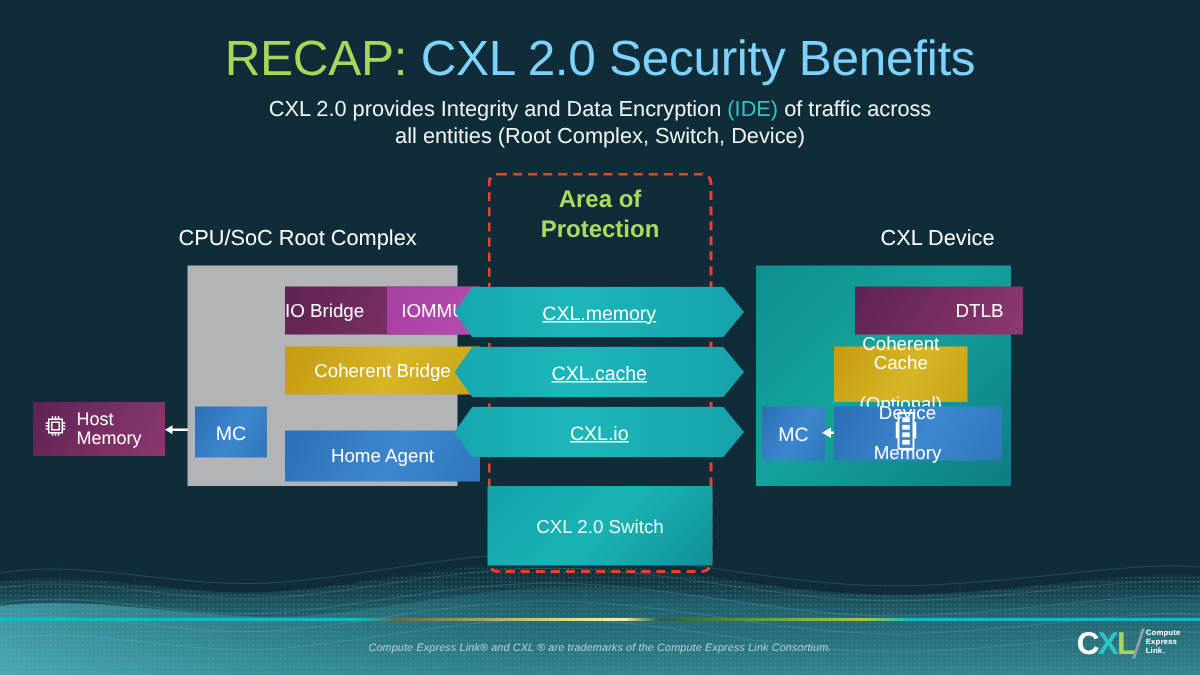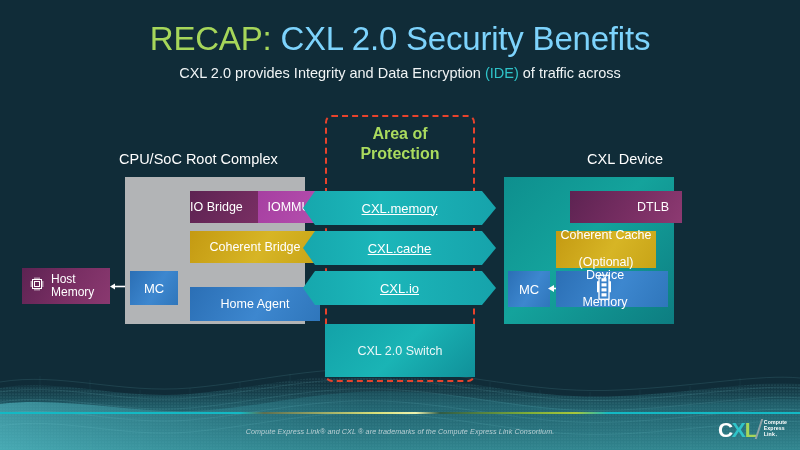--- a/index.html
+++ b/index.html
@@ -82,21 +82,21 @@
   .io-bridge{left:190px;top:191px;width:130px;height:32px;}
   .io-bridge .lbl{font-size:12.5px;}
   .iommu{left:258px;top:191px;width:62px;height:32px;justify-content:center;}
   .coh-bridge{left:190px;top:231px;width:130px;height:32px;justify-content:center;}
   .mc-left{left:130px;top:271px;width:48px;height:34px;justify-content:center;font-size:13px;}
   .home-agent{left:190px;top:271px;width:130px;height:34px;justify-content:center;margin-top:16px;}
 
   
   .dtlb{left:570px;top:191px;width:112px;height:32px;justify-content:flex-end;}
   .dtlb .lbl{padding-right:13px;}
-  .coh-cache{left:556px;top:231px;width:100px;height:37px;justify-content:center;text-align:center;line-height:13.5px;}
+  .coh-cache{left:556px;top:231px;width:89px;height:37px;justify-content:center;text-align:center;line-height:13.5px;}
   .mc-right{left:508px;top:271px;width:42px;height:36px;justify-content:center;font-size:13px;}
   .dev-mem{left:556px;top:271px;width:112px;height:36px;justify-content:center;text-align:center;line-height:13.5px;}
   .dev-mem .lbl{padding-right:14px;}
 
   
   .host-mem{
     position:absolute;left:22px;top:268px;width:88px;height:36px;
     background:linear-gradient(120deg,#5d2352 0%,#7a2f64 55%,#8a3970 100%);
     display:flex;align-items:center;
   }
@@ -205,20 +205,21 @@
   </svg>
 </div>
 <div class="accent-line"></div>
 
 <div class="title">
   <span class="recap">RECAP:</span><span class="rest"> CXL 2.0 Security Benefits</span>
 </div>
 
 <div class="subtitle">
   <span>CXL 2.0 provides Integrity and Data Encryption </span><span class="ide">(IDE)</span><span> of traffic across</span><br>
+  <span>all entities (Root Complex, Switch, Device)</span>
 </div>
 
 <div class="protection-box"></div>
 <div class="protection-label">
   <span>Area of</span><br>
   <span>Protection</span>
 </div>
 
 <div class="cap cap-left">CPU/SoC Root Complex</div>
 <div class="cap cap-right">CXL Device</div>

